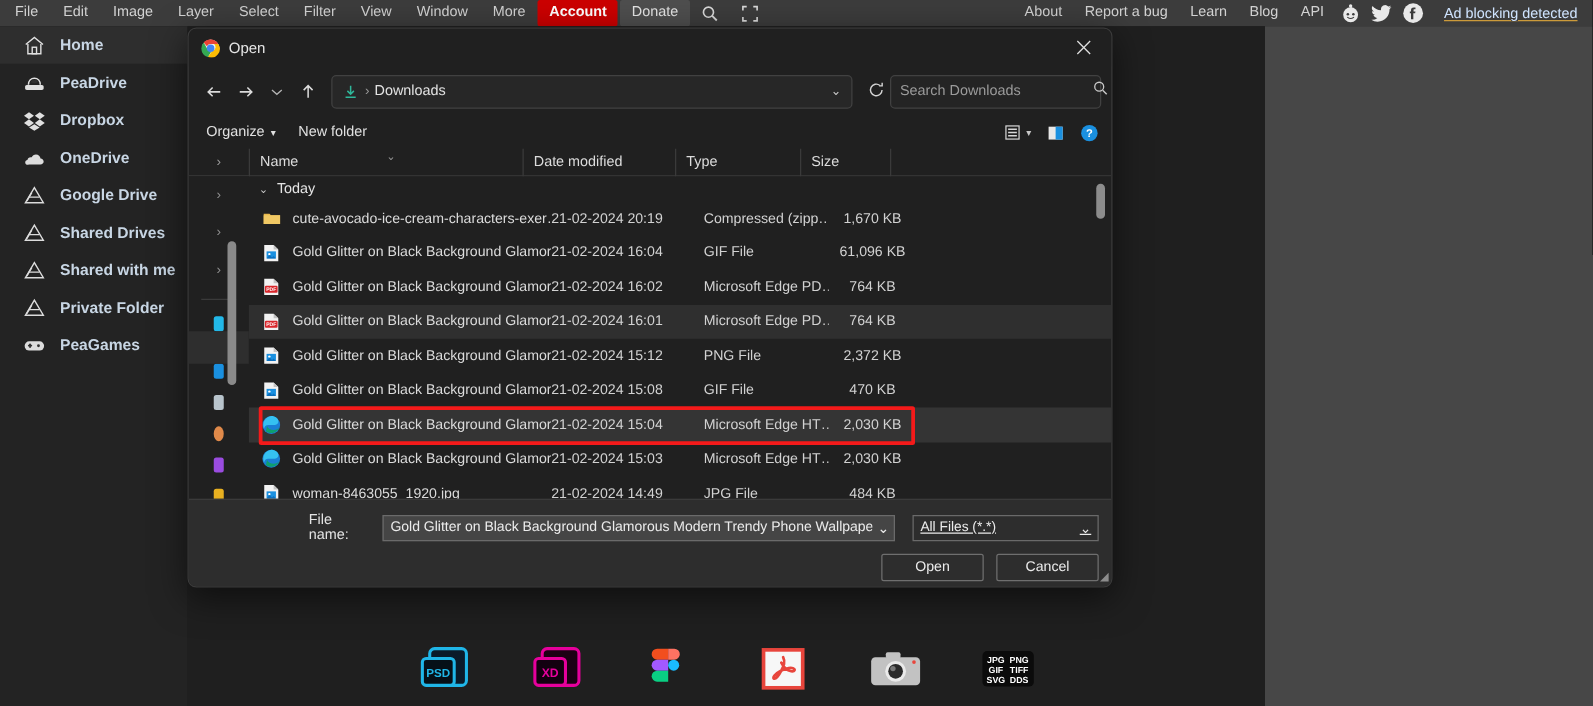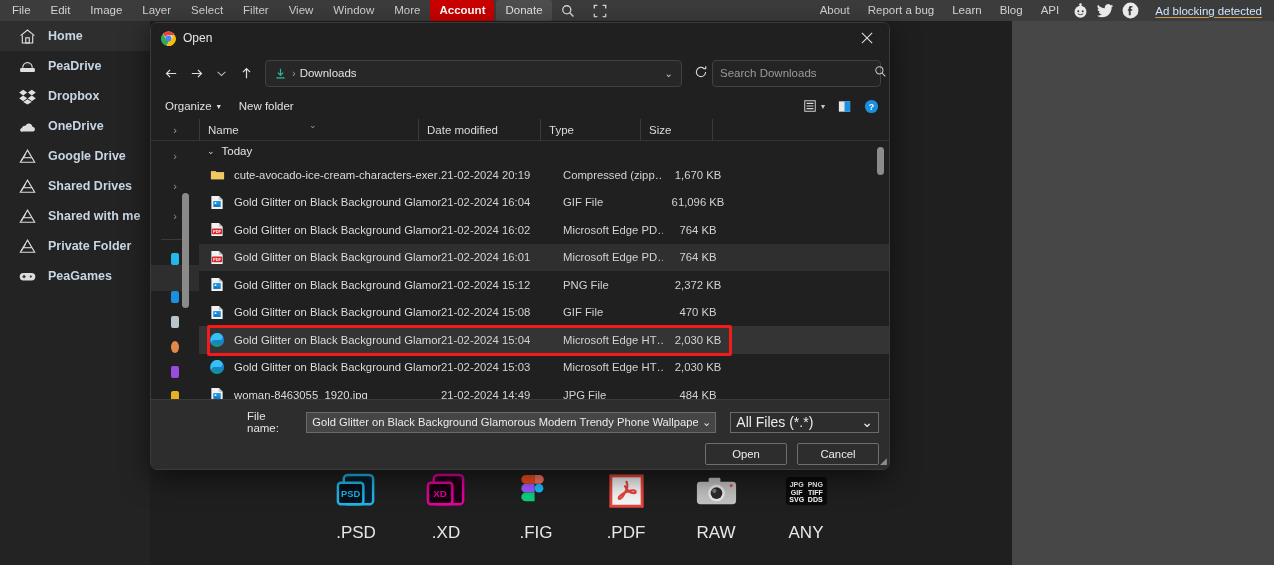--- a/index.html
+++ b/index.html
@@ -59,21 +59,21 @@
   }
 
   
   .filetypes {
     position: absolute; left: 150px; bottom: 0; width: 862px; height: 100px;
     display: flex; align-items: flex-start; justify-content: center; gap: 18px;
     padding-top: 6px;
   }
   .ft { width: 72px; display: flex; flex-direction: column; align-items: center; gap: 5px; }
   .ft-label { color: #e8e8e8; font-size: 17px; }
-  .ft-img { width: 47px; height: 47px; position: relative; }
+  .ft-img { width: 47px; height: 47px; position: relative; margin-top: 44px; }
 
   
   .dialog {
     position: absolute; left: 150px; top: 22px; width: 740px; height: 448px;
     background: #202020; border: 1px solid #3a3a3a; border-radius: 7px;
     overflow: hidden; box-shadow: 0 8px 28px rgba(0,0,0,.55);
   }
   .dlg-title {
     height: 30px; display: flex; align-items: center; padding-left: 10px;
     background: #202020; position: relative;
@@ -170,21 +170,21 @@
   .fn-field {
     width: 410px; height: 21px; background: #454545; border: 1px solid #6a6a6a;
     display: flex; align-items: center; padding: 0 5px;
   }
   .fn-field span { color: #ececec; font-size: 11.2px; white-space: nowrap; overflow: hidden; }
   .fn-caret { margin-left: auto; color: #d8d8d8; font-size: 9px; padding-left: 4px;}
   .ft-field {
     width: 155px; height: 21px; background: #2d2d2d; border: 1px solid #6a6a6a;
     display: flex; align-items: center; padding: 0 5px; margin-left: 6px;
   }
-  .ft-field span { color: #ececec; font-size: 14px; }
+  .ft-field span { color: #ececec; font-size: 11px; text-decoration: underline; }
   .btn-row { display: flex; justify-content: flex-end; gap: 10px; padding: 9px 12px 0 0; }
   .dbtn {
     width: 82px; height: 22px; border: 1px solid #6f6f6f; background: #2d2d2d;
     color: #ececec; font-size: 11.3px; display:flex; align-items:center; justify-content:center;
     border-radius: 2px;
   }
   .grip { position:absolute; right:4px; bottom:3px; color:#8c8c8c; font-size:9px; }
 </style>
 </head>
 <body>

